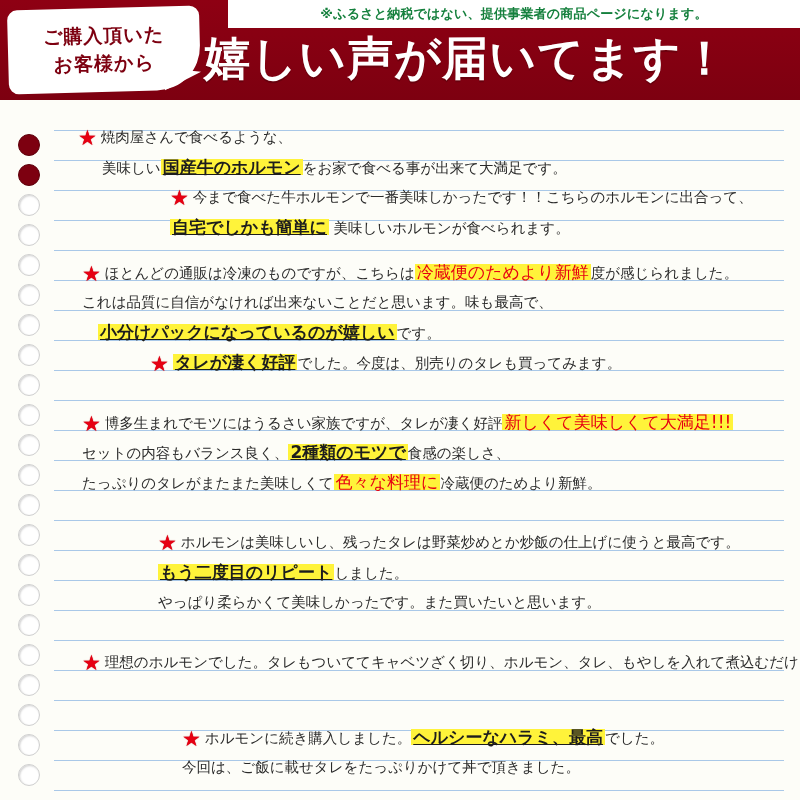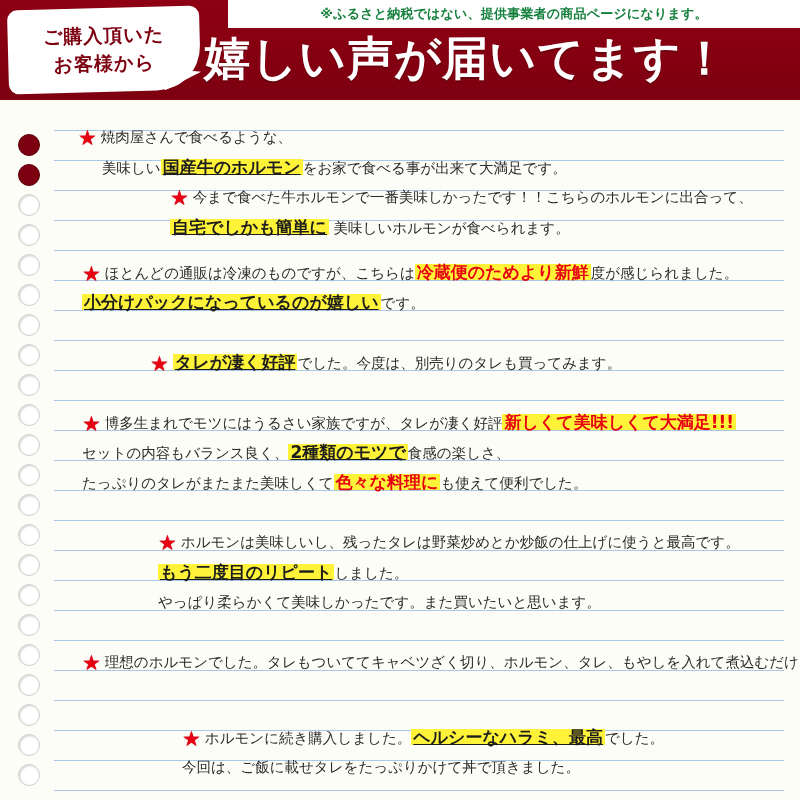--- a/index.html
+++ b/index.html
@@ -140,21 +140,21 @@
   }
   .hl {
     background: linear-gradient(transparent 12%, #fff33a 12%, #fff33a 88%, transparent 88%);
     padding: 0 2px;
     font-weight: bold;
     color: #1d1d1d;
     text-decoration: underline;
   }
   .red {
     color: #e60012;
-    font-weight: bold;
+    font-weight: normal;
     background: linear-gradient(transparent 12%, #fff33a 12%, #fff33a 88%, transparent 88%);
     padding: 0 2px;
   }
   .big { font-size: 17px; }
 </style>
 </head>
 <body>
 
 <div class="header">
   <div class="notice-bar">
@@ -224,29 +224,30 @@
       <div class="review" style="top: 22px; left: 78px;">
         <div class="line"><span class="star">★</span><span>焼肉屋さんで食べるような、</span></div>
         <div class="line" style="margin-left: 24px;"><span>美味しい</span><span class="hl big">国産牛のホルモン</span><span>をお家で食べる事が出来て大満足です。</span></div>
       </div>
       <div class="review" style="top: 82px; left: 170px;">
         <div class="line"><span class="star">★</span><span>今まで食べた牛ホルモンで一番美味しかったです！！こちらのホルモンに出合って、</span></div>
         <div class="line" style="margin-left: 0px;"><span class="hl big">自宅でしかも簡単に</span><span> 美味しいホルモンが食べられます。</span></div>
       </div>
       <div class="review" style="top: 157px; left: 82px;">
         <div class="line"><span class="star">★</span><span>ほとんどの通販は冷凍のものですが、こちらは</span><span class="red big">冷蔵便のためより新鮮</span><span>度が感じられました。</span></div>
-        <div class="line" style="margin-left: 0px;"><span class="hl big">小分けパックになっているのが嬉しい</span><span>です。</span></div>
+        <div class="line" style="margin-left: 0px;"><span>これは品質に自信がなければ出来ないことだと思います。味も最高で、</span></div>
+        <div class="line" style="margin-left: 16px;"><span class="hl big">小分けパックになっているのが嬉しい</span><span>です。</span></div>
       </div>
       <div class="review" style="top: 247px; left: 150px;">
         <div class="line"><span class="star">★</span><span class="hl big">タレが凄く好評</span><span>でした。今度は、別売りのタレも買ってみます。</span></div>
       </div>
       <div class="review" style="top: 307px; left: 82px;">
         <div class="line"><span class="star">★</span><span>博多生まれでモツにはうるさい家族ですが、タレが凄く好評</span><span class="red big">新しくて美味しくて大満足!!!</span></div>
         <div class="line" style="margin-left: 0px;"><span>セットの内容もバランス良く、</span><span class="hl big">2種類のモツで</span><span>食感の楽しさ、</span></div>
-        <div class="line" style="margin-left: 0px;"><span>たっぷりのタレがまたまた美味しくて</span><span class="red big">色々な料理に</span><span>も使えて便利でした。</span></div>
+        <div class="line" style="margin-left: 0px;"><span>たっぷりのタレがまたまた美味しくて</span><span class="red big">色々な料理に</span><span>冷蔵便のためより新鮮。</span></div>
       </div>
       <div class="review" style="top: 427px; left: 158px;">
         <div class="line"><span class="star">★</span><span>ホルモンは美味しいし、残ったタレは野菜炒めとか炒飯の仕上げに使うと最高です。</span></div>
         <div class="line" style="margin-left: 0px;"><span class="hl big">もう二度目のリピート</span><span>しました。</span></div>
         <div class="line" style="margin-left: 0px;"><span>やっぱり柔らかくて美味しかったです。また買いたいと思います。</span></div>
       </div>
       <div class="review" style="top: 547px; left: 82px;">
         <div class="line"><span class="star">★</span><span>理想のホルモンでした。タレもついててキャベツざく切り、ホルモン、タレ、もやしを入れて煮込むだけ。</span></div>
       </div>
       <div class="review" style="top: 622px; left: 182px;">

